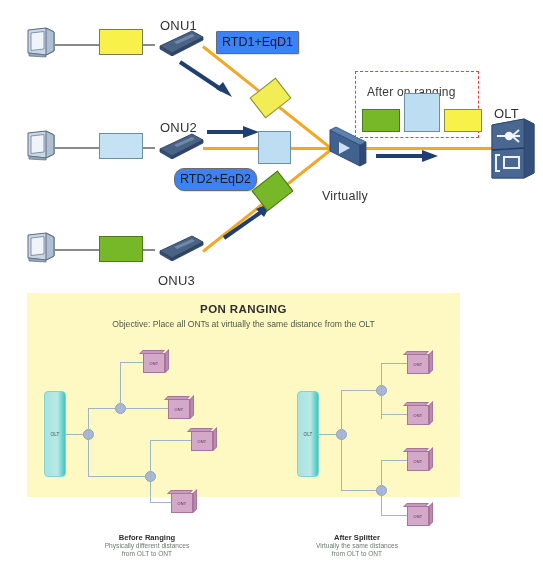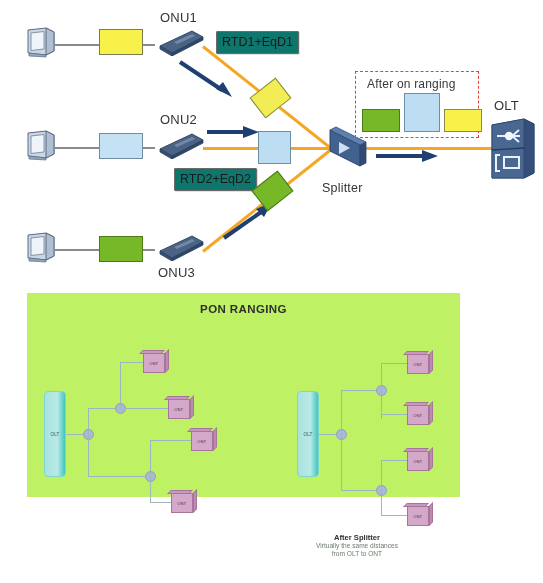--- a/index.html
+++ b/index.html
@@ -4,22 +4,22 @@
 <style>
   html,body{margin:0;padding:0;background:#ffffff;}
   body{width:543px;height:583px;position:relative;overflow:hidden;
        font-family:"Liberation Sans",sans-serif;}
   .stage{position:absolute;left:0;top:0;width:543px;height:583px;}
   .abs{position:absolute;}
 
   
   #top-diagram{left:0;top:0;width:543px;height:292px;background:#fff;}
 
-  .label{font-size:13px;color:#333;white-space:nowrap;letter-spacing:.2px;}
-  .rtd-box{border:1.4px solid #6b6b6b;background:#0f766e;font-size:12.5px;
+  .label{font-size:13px;color:#333;white-space:nowrap;letter-spacing:.2px;margin-top:8px;}
+  .rtd-box{border:1.4px solid #6b6b6b;background:#3b82f6;font-size:12.5px;
            color:#1a1a1a;padding:3px 5px 4px 5px;white-space:nowrap;
            border-radius:1px;box-shadow:1px 1px 0 rgba(0,0,0,.12);}
 
   
   .lanbox{border:1.6px solid #7a7a55;box-sizing:border-box;}
 
   
   .pc{width:34px;height:31px;}
 
   
@@ -28,21 +28,21 @@
   
   .node{box-sizing:border-box;}
 
   
   .ranging-group{border:1.7px dashed #e8413c;box-sizing:border-box;background:#fff;}
 
   .fiber{position:absolute;background:#f5a623;height:3px;transform-origin:0 50%;}
   .wire{position:absolute;background:#8a8a8a;height:1.6px;}
 
   
-  #pon-panel{left:27px;top:293px;width:433px;height:204px;background:#bef264;}
+  #pon-panel{left:27px;top:293px;width:433px;height:204px;background:#fef9c3;}
   .panel-title{font-size:11.5px;font-weight:bold;color:#2f2f2f;letter-spacing:.4px;
                text-align:center;}
   .panel-sub{font-size:8.6px;color:#4c5a4c;text-align:center;}
   .cap-title{font-size:7.6px;font-weight:bold;color:#2f2f2f;text-align:center;}
   .cap-sub{font-size:6.6px;color:#6d7a6d;text-align:center;line-height:1.28;}
 
   .olt-box{width:22px;height:86px;border-radius:4px;
            background:linear-gradient(90deg,#a8e3e0 0%,#b9e9e5 62%,#3ec6be 100%);
            border:1px solid #7fd6d0;box-sizing:border-box;
            display:flex;align-items:center;justify-content:center;}
@@ -139,21 +139,21 @@
       </svg>
     </div>
 
     <div class="abs" style="left:205px;top:124px;">
       <svg viewBox="0 0 56 16" width="56" height="16">
         <line x1="2" y1="8" x2="42" y2="8" stroke="#1f3f73" stroke-width="4"></line>
         <polygon points="54,8 38,2 38,14" fill="#1f3f73"></polygon>
       </svg>
     </div>
 
-    <div class="abs rtd-box" style="left:174px;top:168px;">RTD2+EqD2</div>
+    <div class="abs rtd-box" style="left:174px;top:168px;border-radius:10px;">RTD2+EqD2</div>
 
     <div class="abs node" style="left:258px;top:131px;width:33px;height:33px;background:#bcddf2;
                 border:1.6px solid #6d8fa5;"></div>
 
     <div class="abs wire" style="left:55px;top:249px;width:100px;"></div>
 
     <div class="abs pc" style="left:24px;top:232px;">
       <svg viewBox="0 0 34 31" width="34" height="31">
         <path d="M4 3 L22 1 L30 5 L30 24 L22 28 L4 26 Z" fill="#c9d6e4" stroke="#5b6b80" stroke-width="1"></path>
         <path d="M22 1 L30 5 L30 24 L22 28 Z" fill="#aebfd2" stroke="#5b6b80" stroke-width="1"></path>
@@ -187,21 +187,21 @@
 
     <div class="abs" style="left:326px;top:126px;">
       <svg viewBox="0 0 42 44" width="42" height="44">
         <path d="M4 4 L34 19 L34 40 L4 25 Z" fill="#41628f" stroke="#2d4870" stroke-width="1"></path>
         <path d="M4 4 L4 25 L34 40 L34 19 Z" fill="#4f73a3" opacity=".0"></path>
         <path d="M34 19 L40 16 L40 37 L34 40 Z" fill="#2f4a73" stroke="#2d4870" stroke-width=".8"></path>
         <path d="M4 4 L34 19 L40 16 L10 1 Z" fill="#5d82b2" stroke="#2d4870" stroke-width=".8"></path>
         <polygon points="13,16 24,22 13,28" fill="#cfe0f2"></polygon>
       </svg>
     </div>
-    <div class="abs label" style="left:322px;top:181px;font-size:12.5px;">Splitter</div>
+    <div class="abs label" style="left:322px;top:181px;font-size:12.5px;">Virtually</div>
 
     <div class="abs" style="left:374px;top:148px;">
       <svg viewBox="0 0 66 16" width="66" height="16">
         <line x1="2" y1="8" x2="52" y2="8" stroke="#1f3f73" stroke-width="4"></line>
         <polygon points="64,8 48,2 48,14" fill="#1f3f73"></polygon>
       </svg>
     </div>
 
     <div class="abs ranging-group" style="left:355px;top:71px;width:124px;height:67px;"></div>
     <div class="abs label" style="left:367px;top:77px;font-size:12px;color:#3a3a3a;">After on ranging</div>
@@ -230,20 +230,21 @@
           <rect x="16" y="42" width="15" height="11"></rect>
           <path d="M12 40 L8 40 L8 56 L12 56"></path>
         </g>
       </svg>
     </div>
   </div>
 
   <div class="abs" id="pon-panel">
 
     <div class="abs panel-title" style="left:0;top:10px;width:433px;">PON RANGING</div>
+    <div class="abs panel-sub" style="left:0;top:26px;width:433px;">Objective: Place all ONTs at virtually the same distance from the OLT</div>
 
     <div class="abs" style="left:8px;top:45px;width:210px;height:185px;">
 
       <div class="abs olt-box" style="left:9px;top:53px;">
         <span>OLT</span>
       </div>
 
       <div class="abs tline h" style="left:31px;top:96px;width:22px;"></div>
       <div class="abs tnode" style="left:48px;top:91px;"></div>
 
@@ -338,20 +339,25 @@
       </div>
       <div class="abs ont-box" style="left:162px;top:165px;">
         <div class="ont-top"></div>
         <div class="ont-side"></div>
         <div class="ont-face">
           <span>ONT</span>
         </div>
       </div>
     </div>
 
+    <div class="abs" style="left:30px;top:240px;width:180px;">
+      <div class="cap-title">Before Ranging</div>
+      <div class="cap-sub">Physically different distances</div>
+      <div class="cap-sub">from OLT to ONT</div>
+    </div>
 
     <div class="abs" style="left:240px;top:240px;width:180px;">
       <div class="cap-title">After Splitter</div>
       <div class="cap-sub">Virtually the same distances</div>
       <div class="cap-sub">from OLT to ONT</div>
     </div>
   </div>
 
 </div>
 

